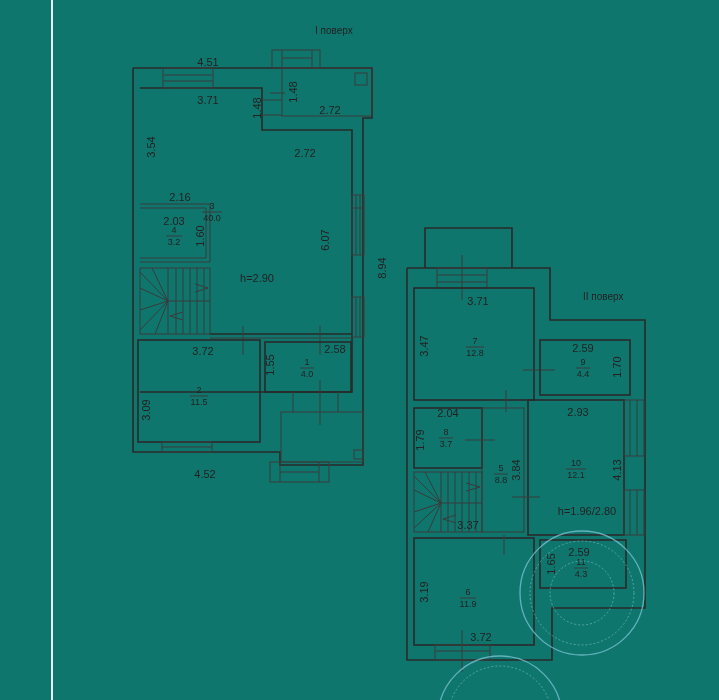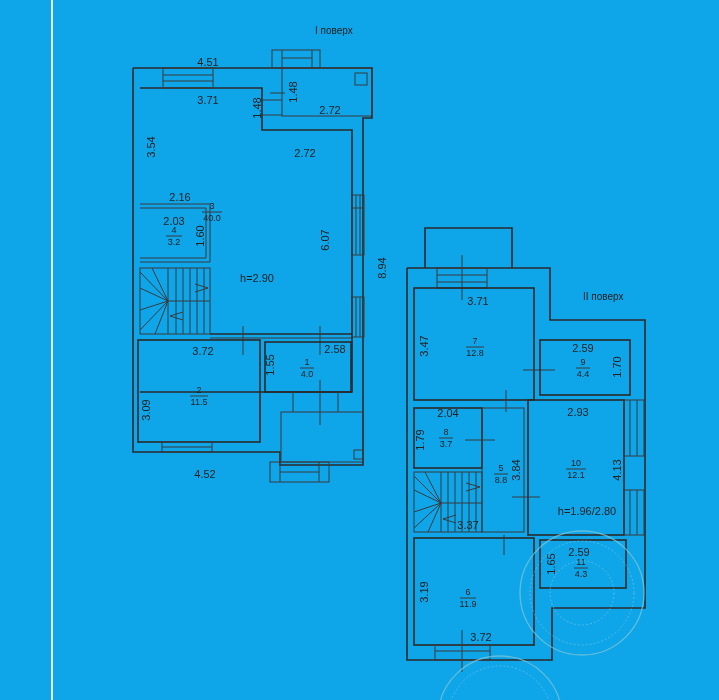--- a/index.html
+++ b/index.html
@@ -1,17 +1,17 @@
 <!DOCTYPE html>
 <html><head>
 <meta charset="utf-8">
 <style>
   html, body { margin: 0; padding: 0; background: #ffffff; }
   body { width: 719px; height: 700px; position: relative; overflow: hidden; font-family: "Liberation Sans", sans-serif; }
-  .page { position: absolute; left: 0; top: 0; width: 719px; height: 700px; background: #0ea5e9; }
+  .page { position: absolute; left: 0; top: 0; width: 719px; height: 700px; background: #0f766e; }
   .scan-edge { position: absolute; left: 51px; top: 0; width: 2px; height: 700px; background: #e6eef6; }
   svg.plan { position: absolute; left: 0; top: 0; }
   .wall { fill: none; stroke: #2a2a2a; stroke-width: 1.6; }
   .thin { fill: none; stroke: #3a3a3a; stroke-width: 1; }
   .txt { font-family: "Liberation Sans", sans-serif; fill: #222; }
   .dim { font-size: 11px; }
   .lbl { font-size: 9px; }
   .title { font-size: 10px; }
   .stamp { fill: none; stroke: #7fc6d6; stroke-width: 1.3; opacity: 0.75; }
   .stamp-in { fill: none; stroke: #9ad2df; stroke-width: 0.8; opacity: 0.6; stroke-dasharray: 2 2; }

